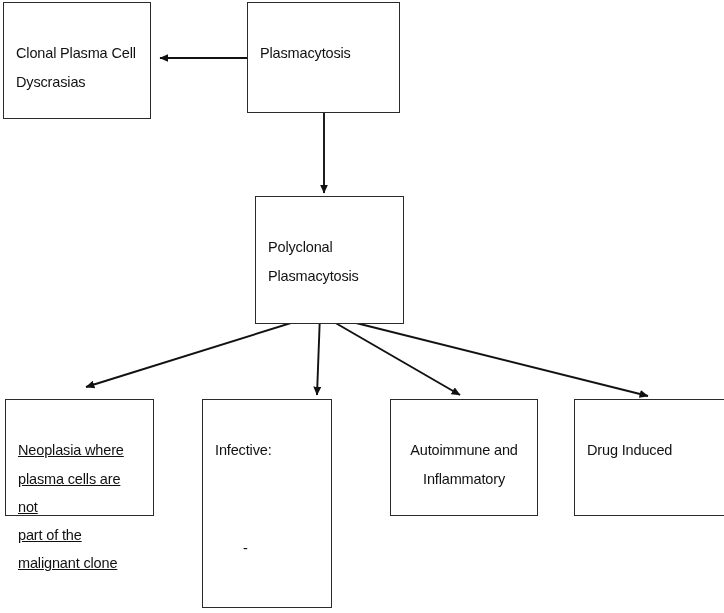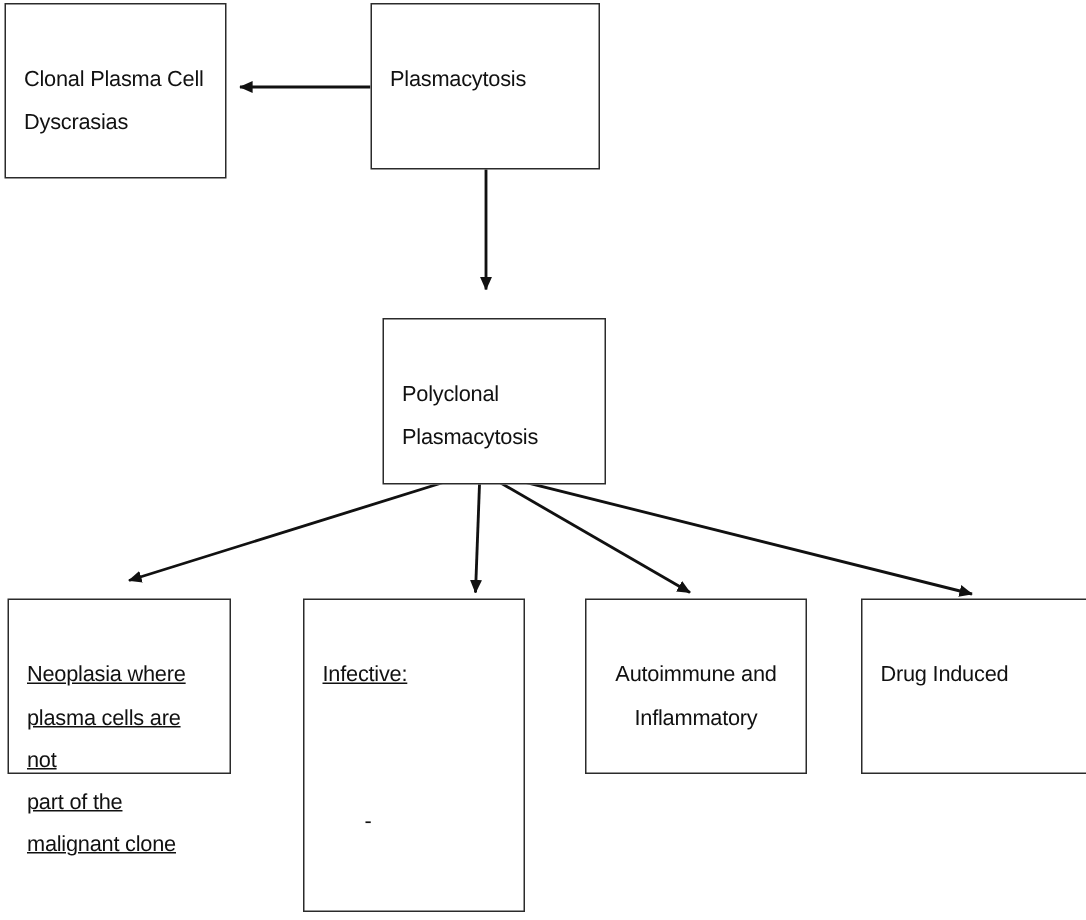--- a/index.html
+++ b/index.html
@@ -87,33 +87,33 @@
 
   <div class="node" style="left:3px; top:2px; width:148px; height:117px;">
     <span class="node-text">Clonal Plasma Cell
 Dyscrasias</span>
   </div>
 
   <div class="node" style="left:247px; top:2px; width:153px; height:111px;">
     <span class="node-text">Plasmacytosis</span>
   </div>
 
-  <div class="node" style="left:255px; top:212px; width:149px; height:111px;">
+  <div class="node" style="left:255px; top:196px; width:149px; height:128px;">
     <span class="node-text">Polyclonal
 Plasmacytosis</span>
   </div>
 
   <div class="node" style="left:5px; top:399px; width:149px; height:117px;text-decoration:underline;">
     <span class="node-text">Neoplasia where
 plasma cells are not
 part of the
 malignant clone</span>
   </div>
 
-  <div class="node" style="left:202px; top:399px; width:148px; height:209px;text-decoration:underline;">
+  <div class="node" style="left:202px; top:399px; width:130px; height:209px;">
     <span class="infective-title">Infective:</span>
     <ul class="infective-list">
       <li>
         <span class="dash">-</span>
         
       </li>
       
       
       
     </ul>

